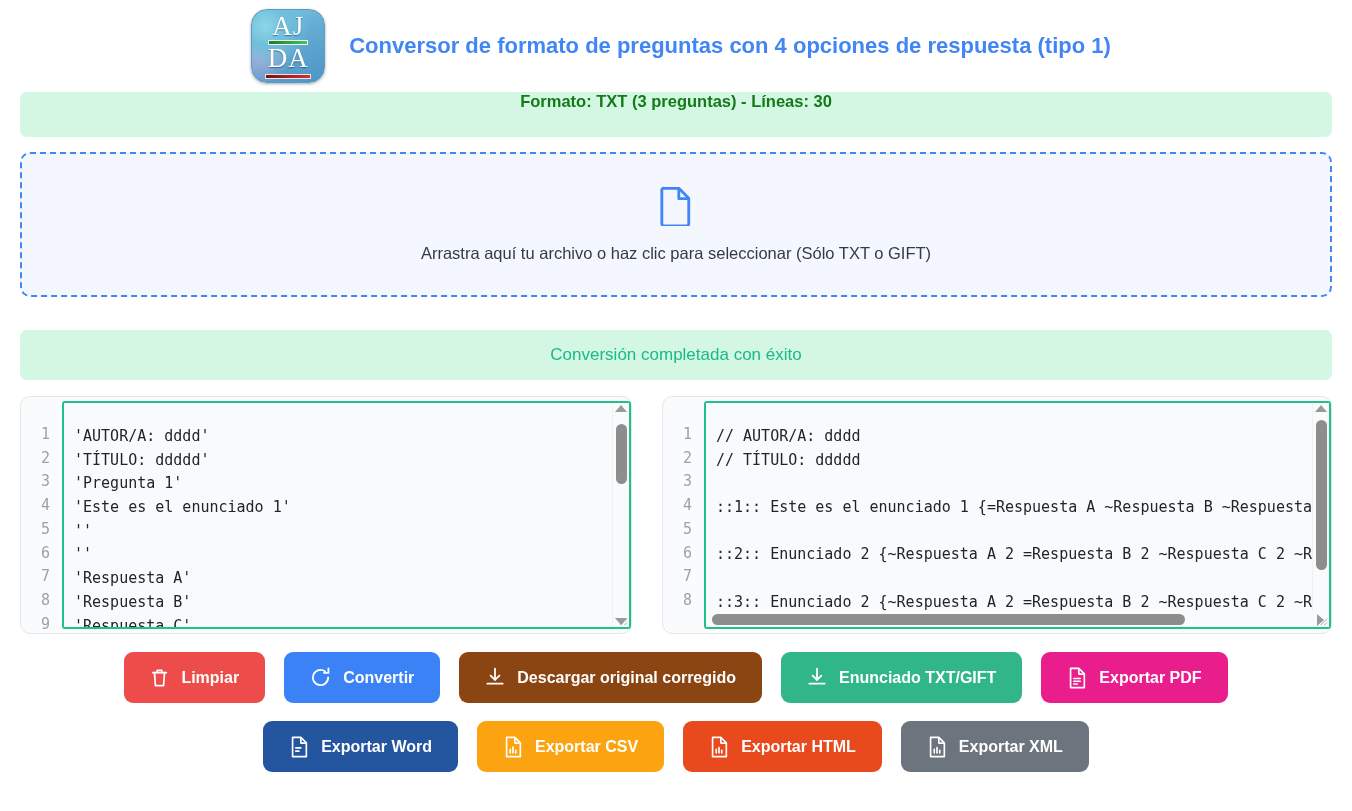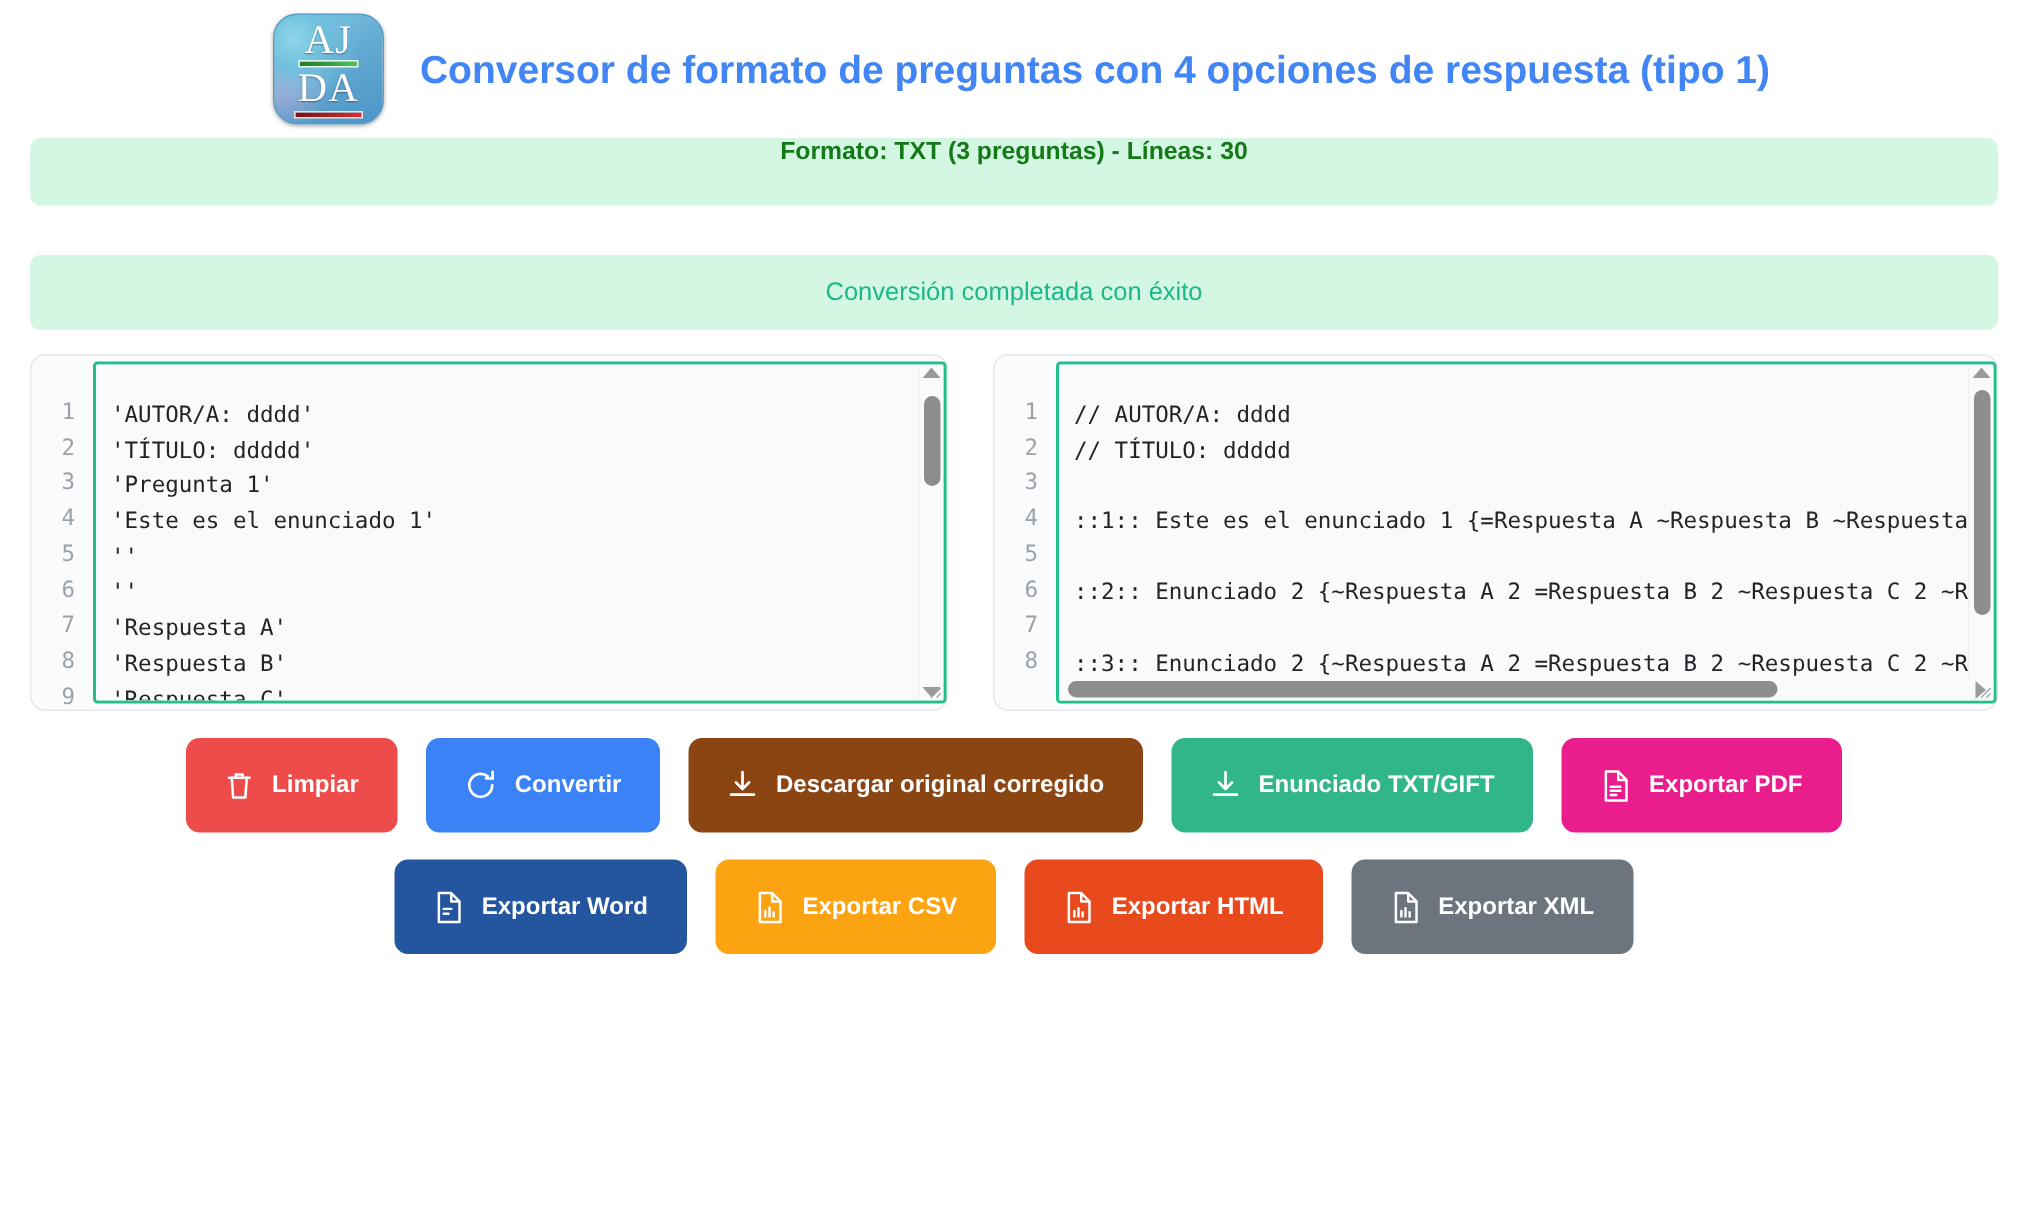--- a/index.html
+++ b/index.html
@@ -63,21 +63,21 @@
     margin: 1px 0;
   }
   .logo-bar-red {
     width: 46px; height: 5px;
     background: linear-gradient(90deg,#7a1010,#d63030);
     border: 1px solid #f1e2e2;
     margin-top: 3px;
   }
   .app-title {
     color: #4285f4;
-    font-size: 26px;
+    font-size: 22px;
     font-weight: bold;
     white-space: nowrap;
   }
 
   
   .format-bar {
     height: 45px;
     background: #d4f7e3;
     border-radius: 7px;
     display: flex;
@@ -257,21 +257,21 @@
     justify-content: center;
     gap: 19px;
     margin-top: 18px;
   }
   .btn {
     border: none;
     border-radius: 9px;
     color: #ffffff;
     font-size: 16px;
     font-weight: bold;
-    height: 63px;
+    height: 51px;
     padding: 0 26px;
     display: inline-flex;
     align-items: center;
     gap: 12px;
     cursor: pointer;
     font-family: "Liberation Sans", sans-serif;
     white-space: nowrap;
   }
   .btn svg { flex: 0 0 auto; display: block; }
   .btn-label { line-height: 1; }
@@ -290,20 +290,29 @@
         <span class="logo-bar-red"></span>
       </div>
     </div>
     <div class="app-title">Conversor de formato de preguntas con 4 opciones de respuesta (tipo 1)</div>
   </div>
 
   <div class="format-bar">
     <span>Formato: TXT (3 preguntas) - Líneas: 30</span>
   </div>
 
+  <div class="dropzone">
+    <span>
+      <svg width="34" height="40" viewBox="0 0 24 28" fill="none">
+        <path d="M3 1.5h11l7 7v18a1.5 1.5 0 0 1-1.5 1.5h-16A1.5 1.5 0 0 1 2 26.5v-23A1.5 1.5 0 0 1 3.5 1.5z" stroke="#4285f4" stroke-width="2" fill="none" stroke-linejoin="round"></path>
+        <path d="M14 1.8v7h7" stroke="#4285f4" stroke-width="2" fill="none" stroke-linejoin="round"></path>
+      </svg>
+    </span>
+    <div class="dropzone-text">Arrastra aquí tu archivo o haz clic para seleccionar (Sólo TXT o GIFT)</div>
+  </div>
 
   <div class="success-bar">
     <span>Conversión completada con éxito</span>
   </div>
 
   <div class="editors">
 
     <div class="editor-wrap">
       <div class="gutter" id="left-gutter">
           <div class="line">1</div>

